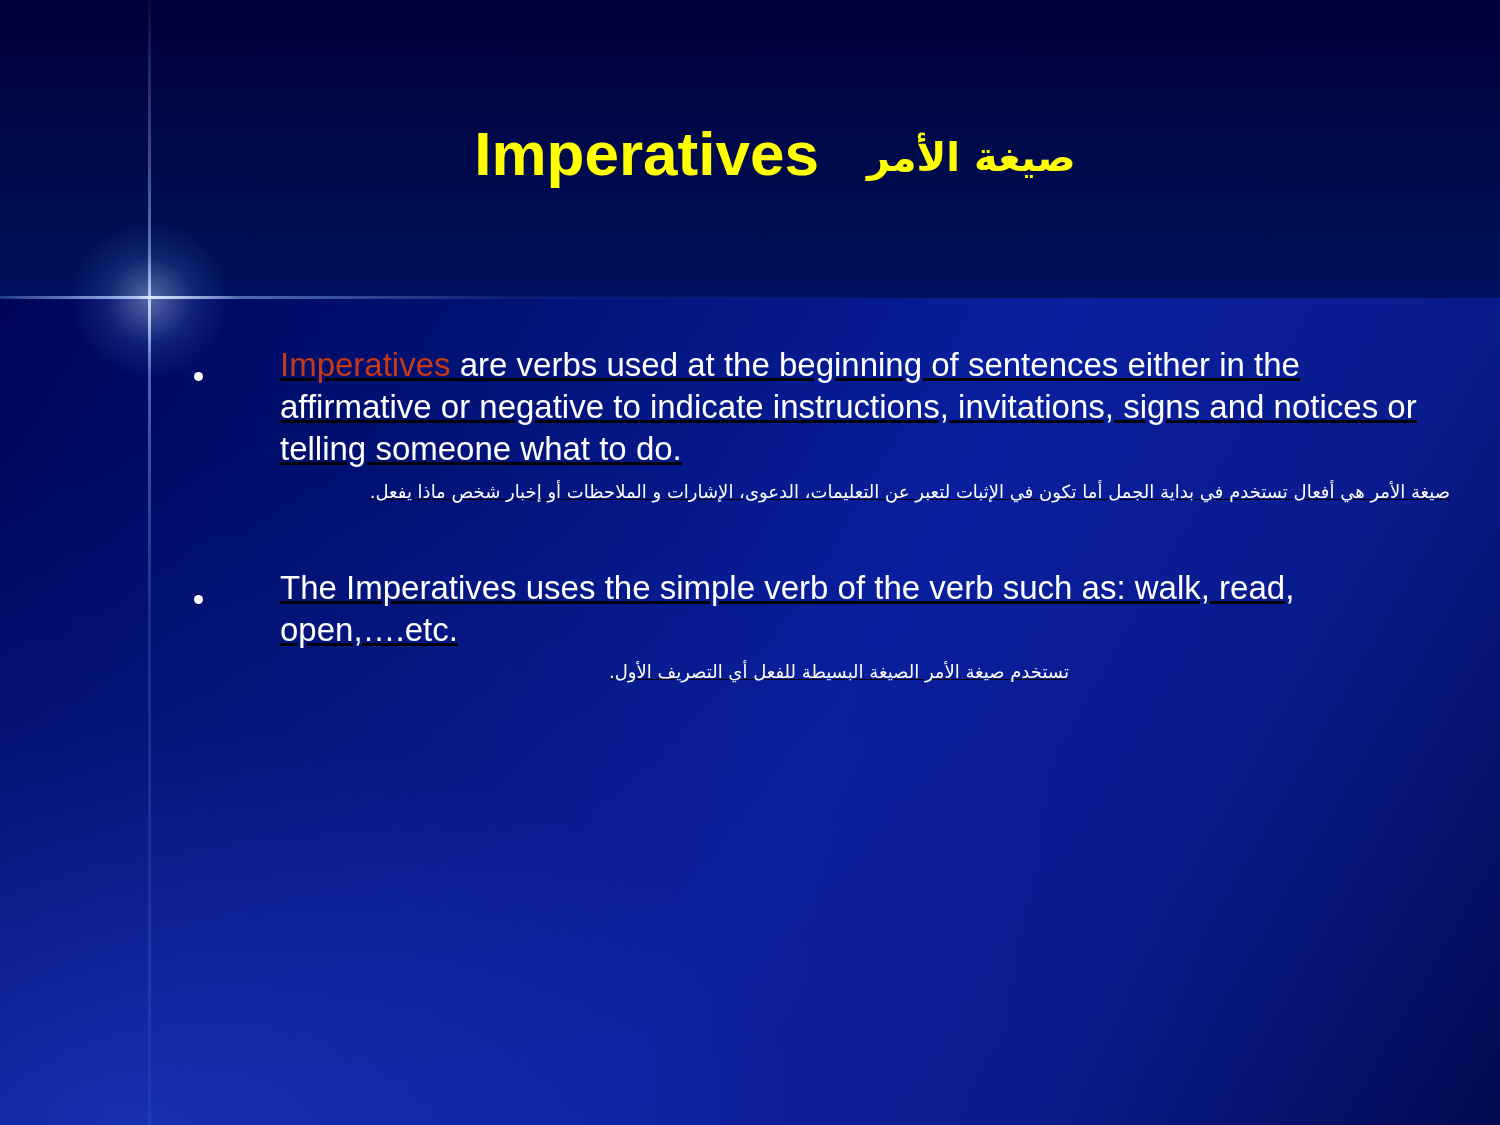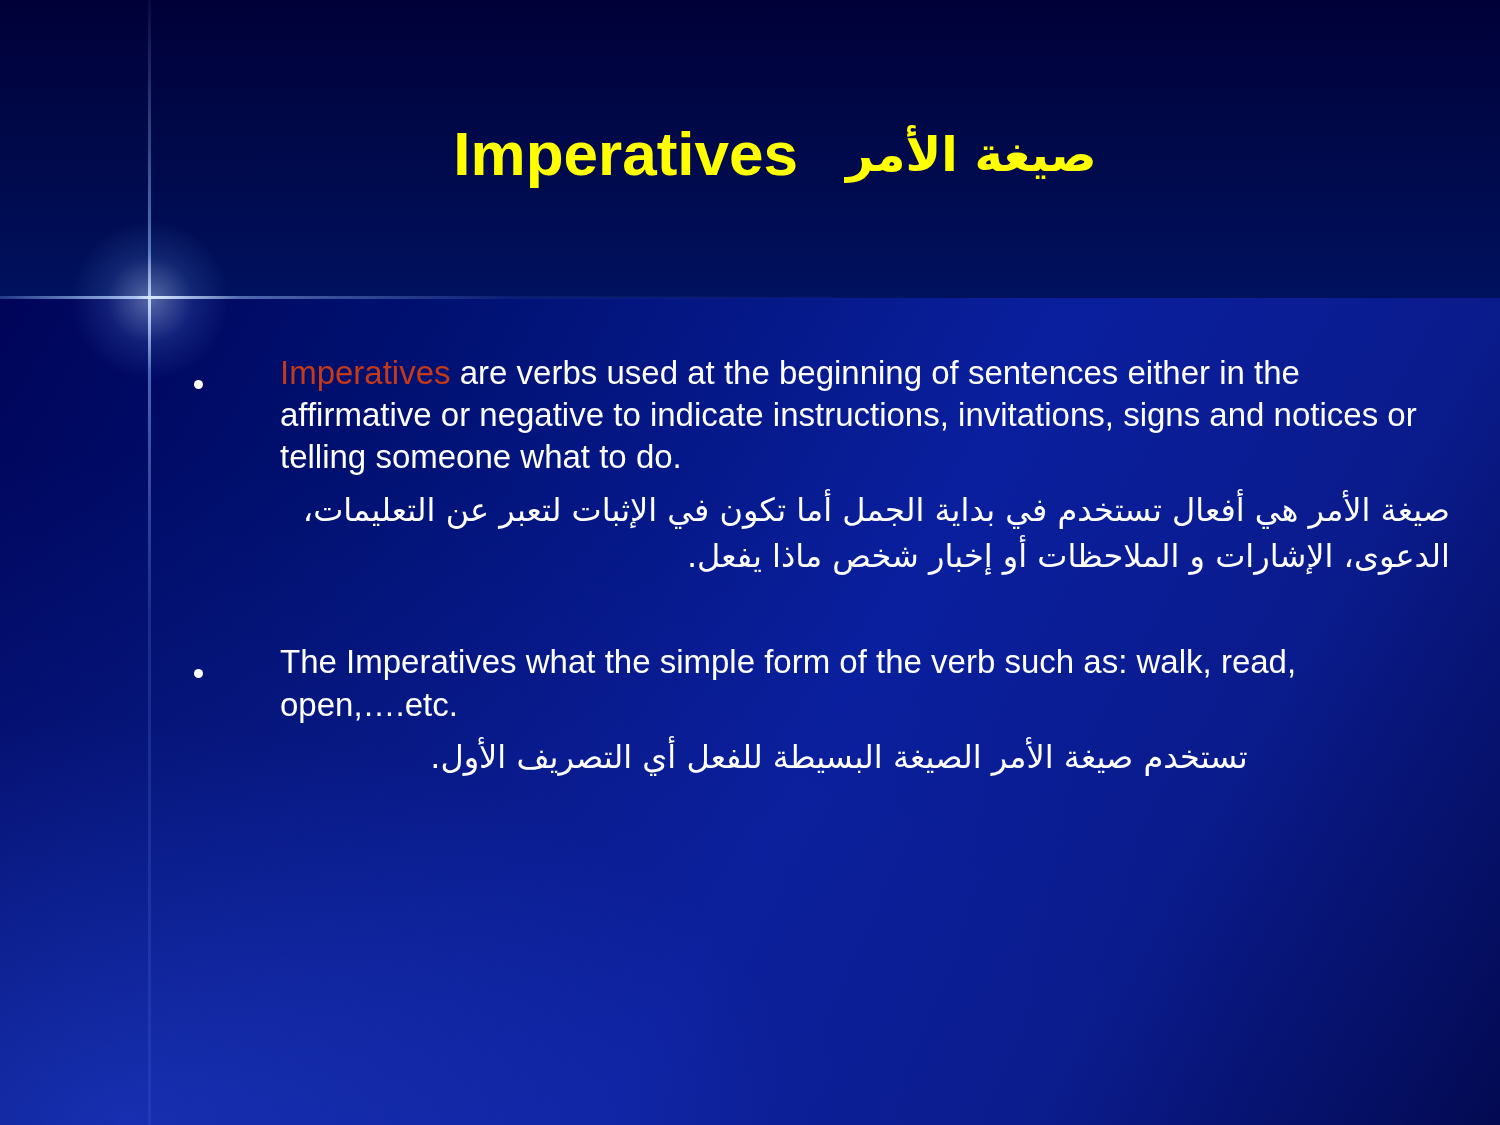--- a/index.html
+++ b/index.html
@@ -85,32 +85,33 @@
     letter-spacing: 0px;
     white-space: nowrap;
   }
   #title-en {
     font-family: "Liberation Sans", sans-serif;
     font-size: 62px;
     font-weight: bold;
   }
   #title-ar {
     font-family: "DejaVu Sans", sans-serif;
-    font-size: 48px;
+    font-size: 40px;
     font-weight: bold;
     margin-left: 48px;
     vertical-align: 4px;
   }
 
   
   #body-area {
     position: absolute;
     left: 150px;
-    top: 352px;
+    top: 344px;
     width: 1300px;
+    text-decoration: underline;
   }
 
   .bullet-block {
     position: relative;
     padding-left: 130px;
     margin-bottom: 6px;
   }
   .bullet-dot {
     position: absolute;
     left: 44px;
@@ -124,21 +125,21 @@
     color: #ffffff;
     font-size: 33px;
     line-height: 1.28;
     font-family: "Liberation Sans", sans-serif;
   }
   .en-text .hl {
     color: #c43a18;
   }
   .ar-text {
     color: #ffffff;
-    font-size: 32px;
+    font-size: 18px;
     line-height: 1.45;
     direction: rtl;
     text-align: right;
     font-family: "DejaVu Sans", sans-serif;
     margin-top: 8px;
     padding-left: 8px;
   }
   .ar-text.centered {
     text-align: center;
   }
@@ -166,18 +167,18 @@
   <div id="body-area">
 
     <div class="bullet-block" id="block-1">
       <span class="bullet-dot"></span>
       <div class="en-text"><span class="hl">Imperatives</span><span> are verbs used at the beginning of sentences either in  the affirmative or negative to indicate instructions, invitations, signs and notices or telling someone what to do.</span></div>
       <div class="ar-text">صيغة الأمر هي أفعال تستخدم في بداية الجمل أما تكون في الإثبات لتعبر عن التعليمات، الدعوى، الإشارات و الملاحظات أو إخبار شخص ماذا يفعل.</div>
     </div>
 
     <div class="bullet-block" id="block-2">
       <span class="bullet-dot"></span>
-      <div class="en-text">The Imperatives what the simple form of the verb such as: walk, read, open,….etc.</div>
+      <div class="en-text">The Imperatives uses the simple verb of the verb such as: walk, read, open,….etc.</div>
       <div class="ar-text centered" id="ar-2">تستخدم صيغة الأمر الصيغة البسيطة للفعل أي التصريف الأول.</div>
     </div>
 
   </div>
 </div>
 
 </body></html>

